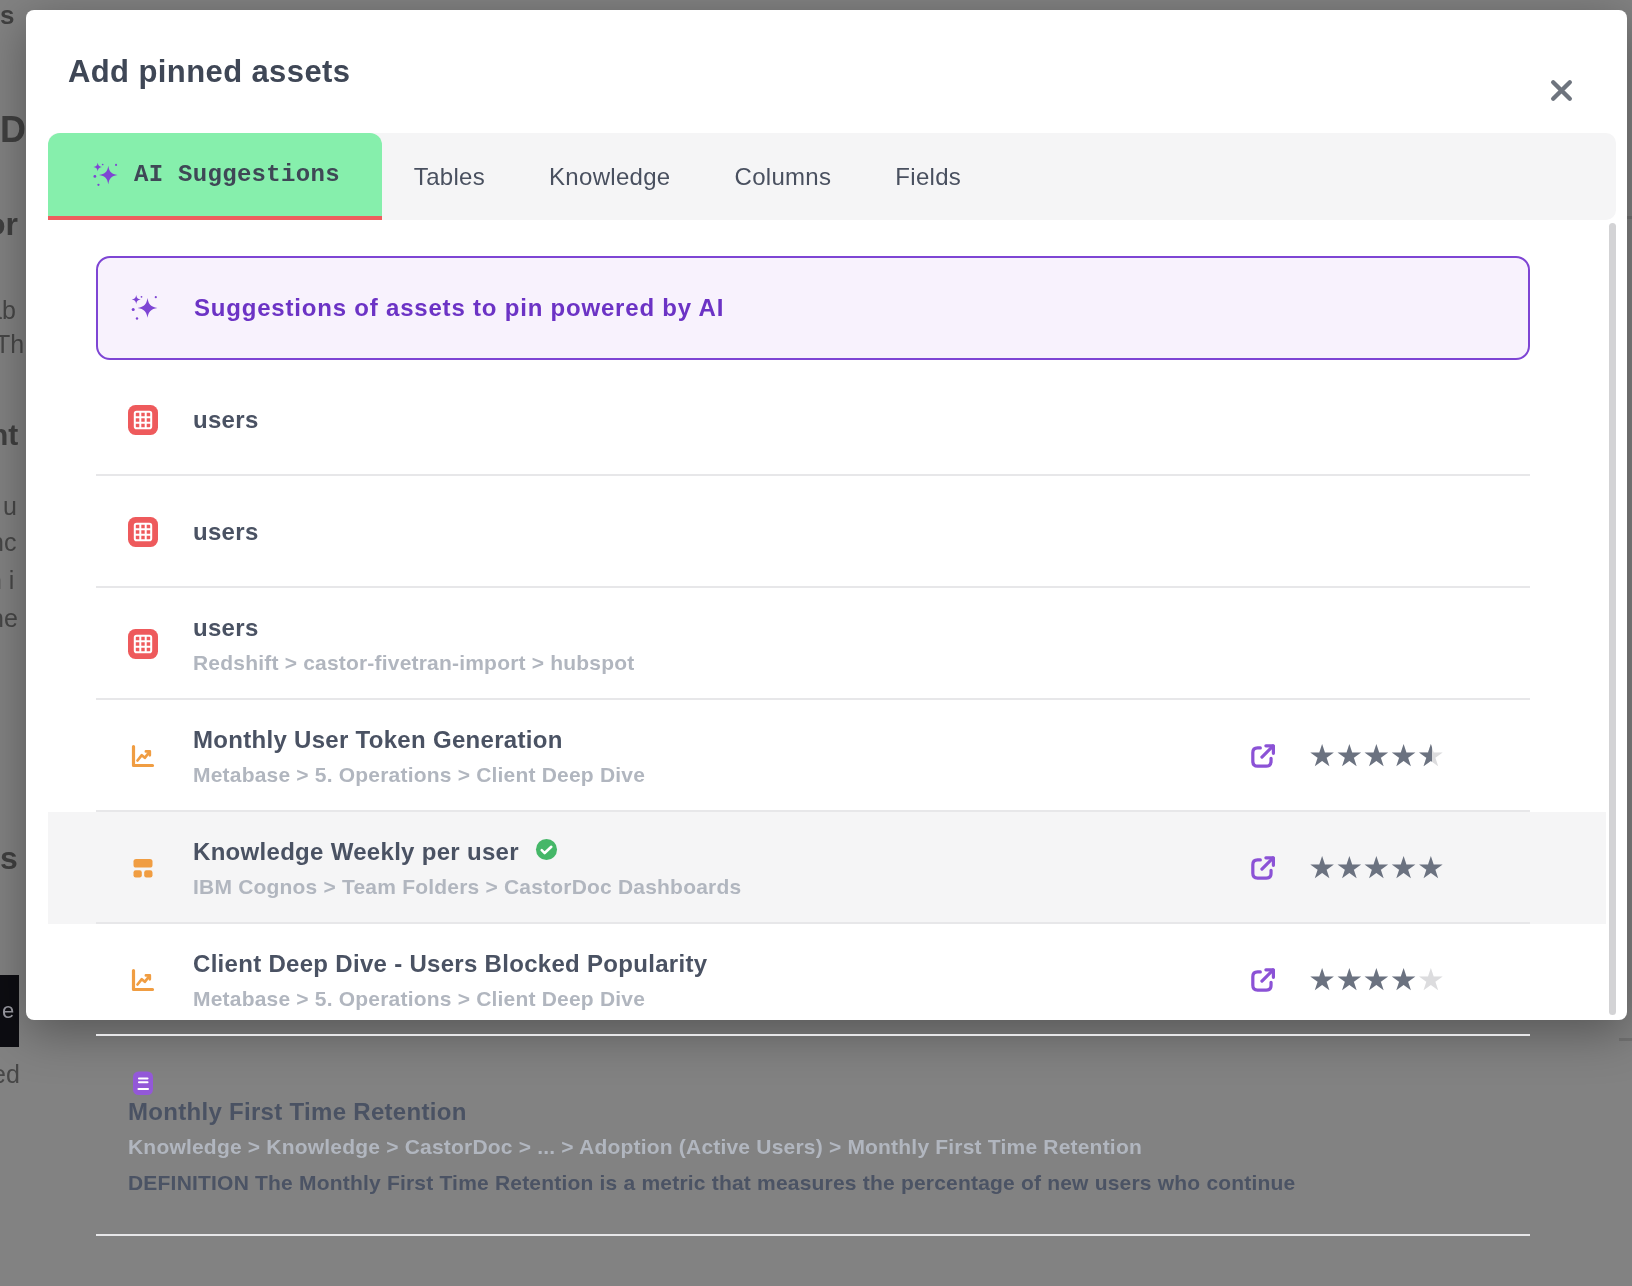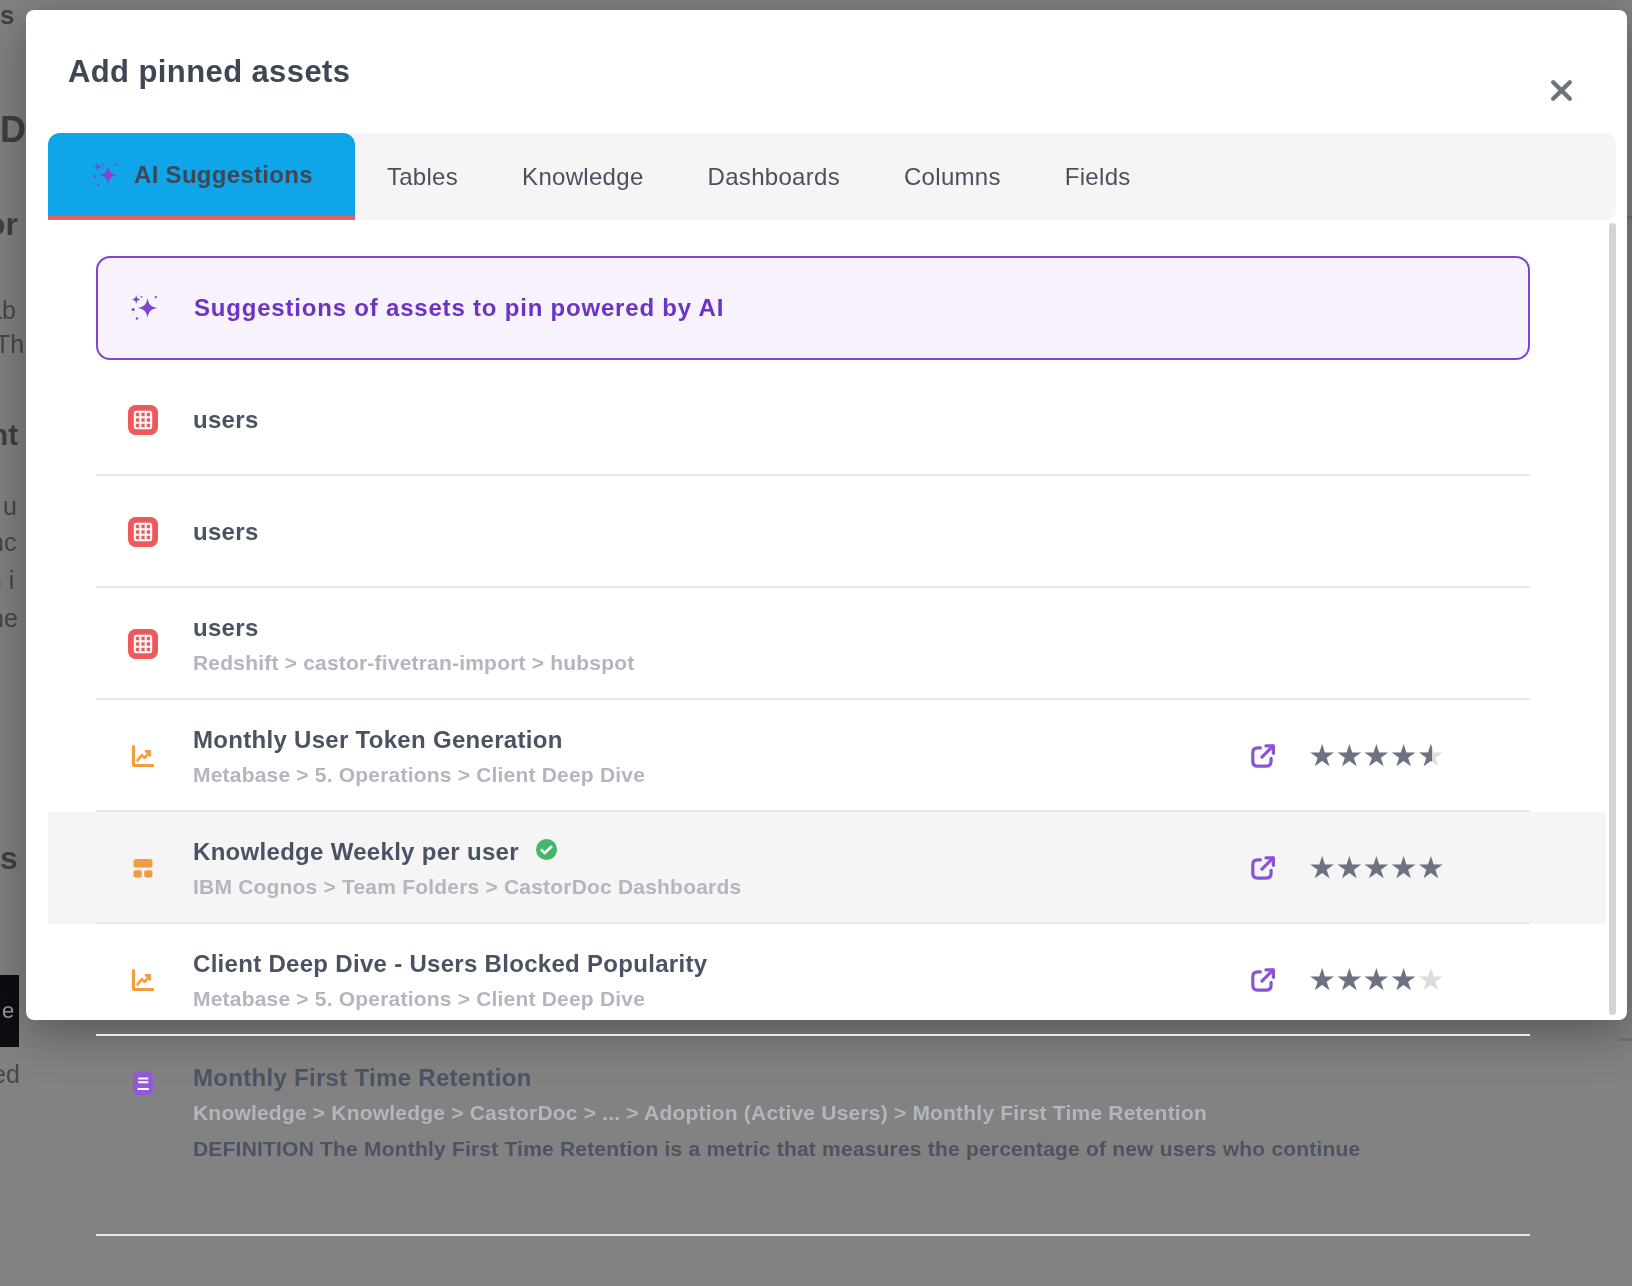--- a/index.html
+++ b/index.html
@@ -37,44 +37,44 @@
     position:absolute;left:22px;top:123px;width:1568px;height:87px;
     background:var(--tabbar_bg,#f5f5f6);border-radius:10px;
     display:flex;align-items:stretch;
   }
   .tab{
     display:flex;align-items:center;gap:14px;padding:0 32px;cursor:pointer;
     font-size:24px;letter-spacing:0.3px;color:var(--tab_text,#49505f);
     box-sizing:border-box;
   }
   .tab--active{
-    background:#0ea5e9;border-radius:12px 12px 0 0;padding:0 42px;
+    background:#86efac;border-radius:12px 12px 0 0;padding:0 42px;
     border-bottom:4px solid var(--active_tab_underline,#ee5d5d);
-    font-weight:bold;color:var(--title_text,#3f4756);
+    font-weight:bold;color:var(--title_text,#3f4756);font-family:Liberation Mono, monospace;
   }
   
   .list{position:absolute;left:0;top:226px;width:100%;height:1048px;overflow:hidden;font-weight:bold;}
   .banner{
     margin:20px 0 4px 70px;width:1434px;height:104px;box-sizing:border-box;
     background:var(--banner_bg,#f8f2fd);
     border:2.5px solid var(--purple_accent,#7e45d4);border-radius:14px;
     display:flex;align-items:center;padding:0 30px;gap:34px;
   }
   .banner-text{font-size:24px;letter-spacing:0.8px;color:var(--banner_text,#6c33c5);}
   .rows{margin-left:22px;width:1558px;}
   .row{
     position:relative;display:flex;align-items:center;
     height:112px;padding-left:80px;box-sizing:border-box;
   }
   .row::after{
     content:"";position:absolute;left:48px;right:76px;bottom:0;height:2px;
     background:var(--divider,#e7e7e9);
   }
   .row--highlight{background:var(--highlight_row,#f5f5f6);}
-  .row--tall{height:200px;align-items:flex-start;padding-top:28px;}
+  .row--tall{height:200px;align-items:flex-start;padding-top:28px;flex-direction:column;}
   .row--tall .row-icon{margin-top:4px;}
   .row-icon{width:30px;height:30px;margin-right:35px;flex:0 0 30px;}
   .row-text{display:flex;flex-direction:column;gap:9px;min-width:0;}
   .row-title-line{display:flex;align-items:flex-start;gap:16px;}
   .row-title{font-size:24px;letter-spacing:0.3px;color:var(--row_title,#4a5263);}
   .row-breadcrumb{font-size:21px;letter-spacing:0.2px;color:var(--row_breadcrumb,#b1b6bf);}
   .row-description{font-size:21px;letter-spacing:0.2px;color:var(--row_description,#4b5364);margin-top:3px;}
   .row-actions{margin-left:auto;margin-right:163px;display:flex;align-items:center;gap:32px;}
   .extlink-btn{background:none;border:none;padding:0;cursor:pointer;width:30px;height:30px;}
   .stars{display:flex;gap:3px;font-size:27px;line-height:1;}
@@ -139,23 +139,20 @@
         </span>
         <span>AI Suggestions</span>
       </div>
       <div class="tab">
         <span>Tables</span>
       </div>
       <div class="tab">
         <span>Knowledge</span>
       </div>
       <div class="tab">
-        <span>Dashboards</span>
-      </div>
-      <div class="tab">
         <span>Columns</span>
       </div>
       <div class="tab">
         <span>Fields</span>
       </div>
     </div>
 
   <div class="list">
     <div class="banner">
       <span id="banner-icon" style="display:flex;">

